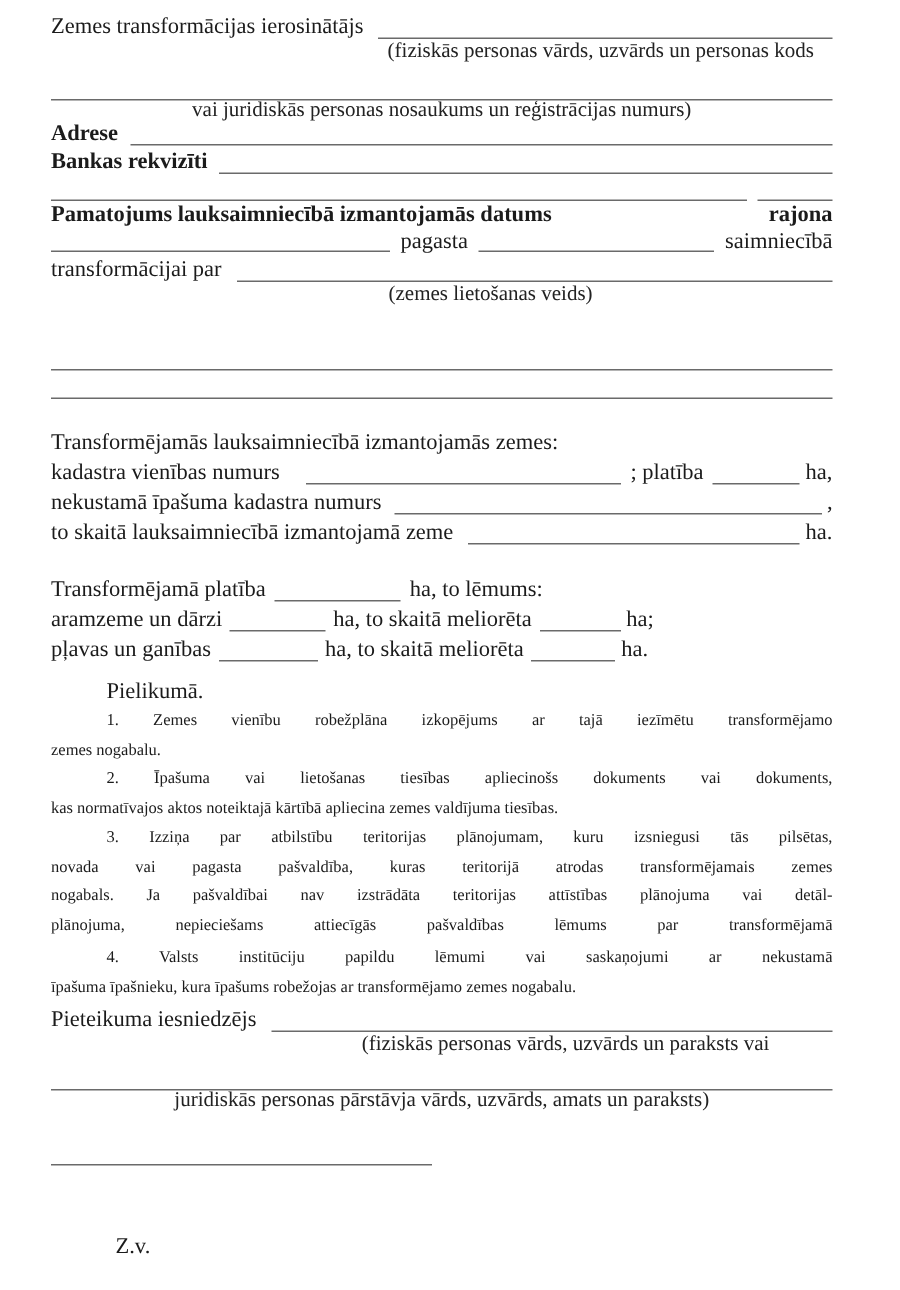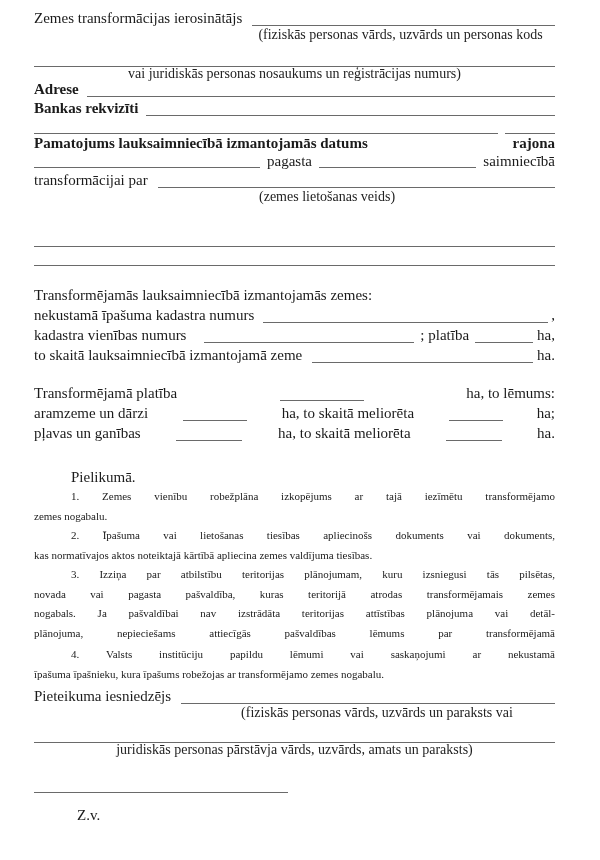--- a/index.html
+++ b/index.html
@@ -3,21 +3,21 @@
 <meta charset="utf-8">
 <style>
   html,body { margin:0; padding:0; background:#ffffff; }
   body {
     width:600px; height:860px;
     font-family:"Liberation Serif","DejaVu Serif",serif;
     font-size:15px; color:#1b1b1b;
     overflow:hidden;
   }
   .page { padding:8px 45px 0 34px; }
-  .row { display:flex; align-items:flex-end; line-height:20px;justify-content:space-between; }
+  .row { display:flex; align-items:flex-end; line-height:20px; }
   .row19 { line-height:19px;font-weight:bold; }
   .between { justify-content:space-between; }
   .lbl { white-space:nowrap; }
   .u { border-bottom:1.8px solid #6a6a6a; align-self:flex-end; margin-bottom:2px; height:0; }
   .fill { flex:1; }
   .hr { border-bottom:1.8px solid #6a6a6a; }
   .cap { font-size:14px; line-height:13px; color:#222222; }
   .center { text-align:center; }
   .pl {
     font-size:11px; line-height:19.5px;
@@ -69,30 +69,30 @@
     <span class="lbl">transformācijai par</span>
     <span class="u fill" style="margin-left:10px"></span>
   </div>
   <div class="cap" style="margin-left:225px">(zemes lietošanas veids)</div>
 
   <div class="hr" style="height:43px"></div>
   <div class="hr" style="height:18px"></div>
 
   <div style="margin-top:19px;line-height:20px">Transformējamās lauksaimniecībā izmantojamās zemes:</div>
   <div class="row">
-    <span class="lbl">nekustamā īpašuma kadastra numurs</span>
-    <span class="u fill" style="margin-left:9px"></span>
-    <span class="lbl" style="margin-left:3px">,</span>
-  </div>
-  <div class="row">
     <span class="lbl">kadastra vienības numurs</span>
     <span class="u fill" style="margin-left:18px;margin-right:6px"></span>
     <span class="lbl">; platība</span>
     <span class="u" style="width:58px;margin-left:6px;margin-right:4px"></span>
     <span class="lbl">ha,</span>
+  </div>
+  <div class="row">
+    <span class="lbl">nekustamā īpašuma kadastra numurs</span>
+    <span class="u fill" style="margin-left:9px"></span>
+    <span class="lbl" style="margin-left:3px">,</span>
   </div>
   <div class="row">
     <span class="lbl">to skaitā lauksaimniecībā izmantojamā zeme</span>
     <span class="u fill" style="margin-left:10px;margin-right:4px"></span>
     <span class="lbl">ha.</span>
   </div>
 
   <div class="row" style="margin-top:18px">
     <span class="lbl">Transformējamā platība</span>
     <span class="u" style="width:84px;margin-left:6px;margin-right:6px"></span>
@@ -106,21 +106,21 @@
     <span class="lbl">ha;</span>
   </div>
   <div class="row">
     <span class="lbl">pļavas un ganības</span>
     <span class="u" style="width:66px;margin-left:5px;margin-right:5px"></span>
     <span class="lbl">ha, to skaitā meliorēta</span>
     <span class="u" style="width:56px;margin-left:5px;margin-right:4px"></span>
     <span class="lbl">ha.</span>
   </div>
 
-  <div class="indent" style="margin-top:24px;line-height:20px">Pielikumā.</div>
+  <div class="indent" style="margin-top:8px;line-height:20px">Pielikumā.</div>
 
   <div>
     <div class="pl first">1. Zemes vienību robežplāna izkopējums ar tajā iezīmētu transformējamo</div>
     <div class="pl last">zemes nogabalu.</div>
   </div>
   <div>
     <div class="pl first">2. Īpašuma vai lietošanas tiesības apliecinošs dokuments vai dokuments,</div>
     <div class="pl last">kas normatīvajos aktos noteiktajā kārtībā apliecina zemes valdījuma tiesības.</div>
   </div>
   <div>
@@ -138,15 +138,15 @@
     <span class="lbl">Pieteikuma iesniedzējs</span>
     <span class="u fill" style="margin-left:10px"></span>
   </div>
   <div class="cap center" style="margin-left:170px;width:346px">(fiziskās personas vārds, uzvārds un paraksts vai</div>
 
   <div class="hr" style="height:23px"></div>
   <div class="cap center">juridiskās personas pārstāvja vārds, uzvārds, amats un paraksts)</div>
 
   <div class="hr" style="height:36px;width:254px"></div>
 
-  <div style="margin-top:12px;margin-left:43px;line-height:20px">Z.v.</div>
+  <div style="margin-top:44px;margin-left:43px;line-height:20px">Z.v.</div>
 
 </div>
 
 </body></html>

